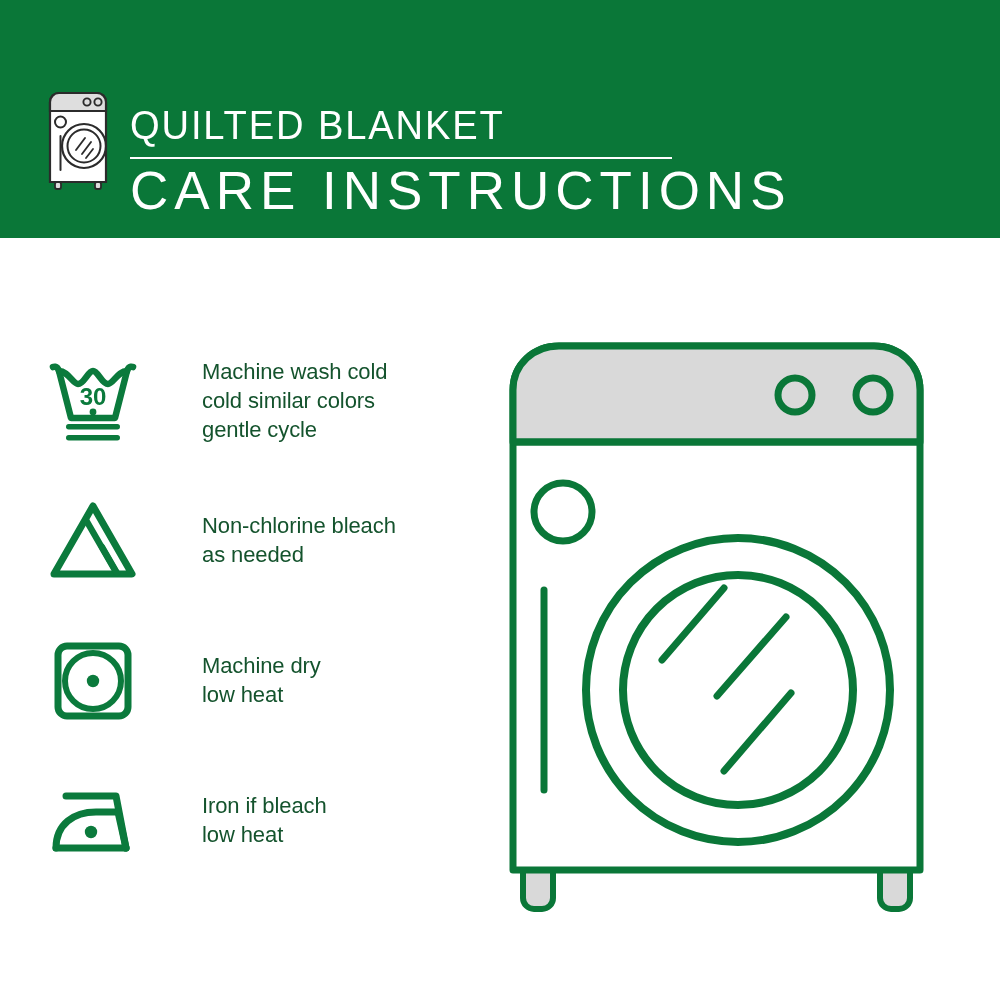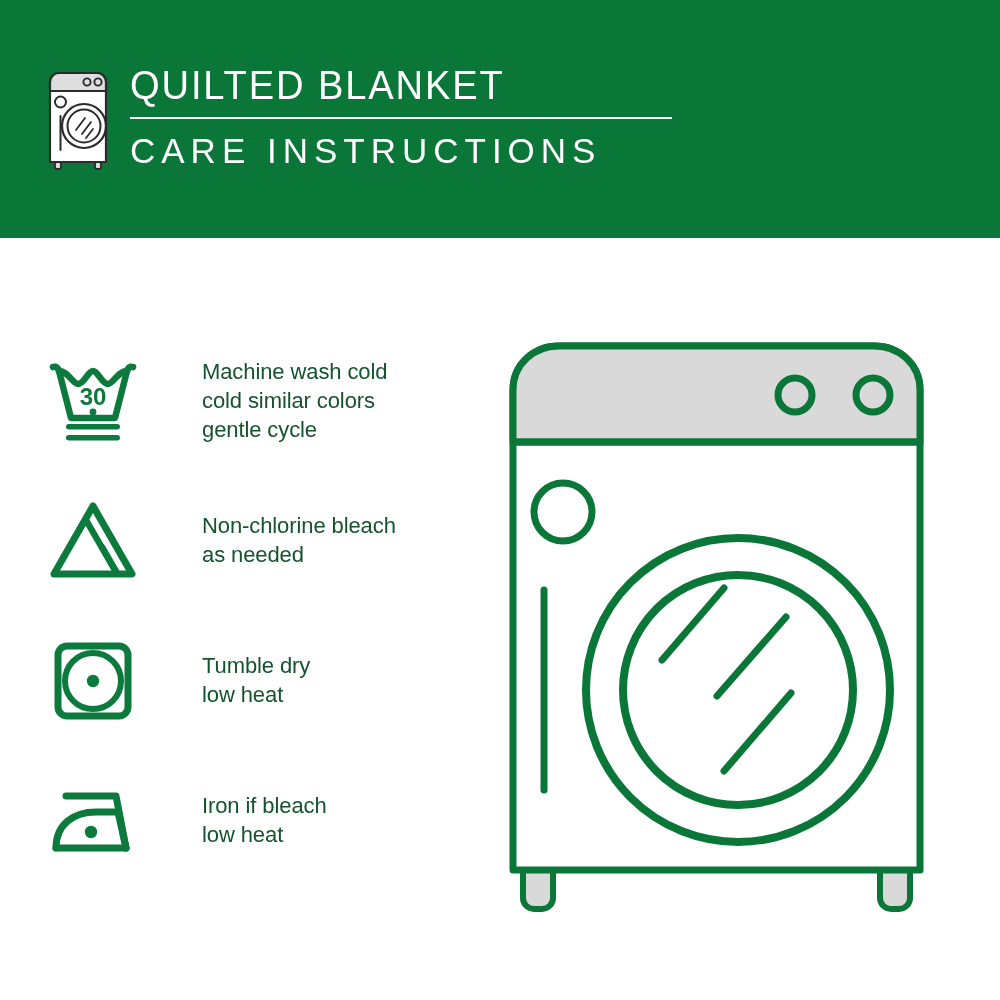--- a/index.html
+++ b/index.html
@@ -37,40 +37,41 @@
   }
   #header-logo {
     width: 68px;
     height: 104px;
     flex: 0 0 auto;
   }
   #header-titles {
     display: flex;
     flex-direction: column;
     justify-content: center;
+    margin-top: 40px;
   }
   #title-line-1 {
     color: #ffffff;
     font-size: 41px;
     line-height: 46px;
     letter-spacing: 2.0px;
     font-weight: 400;
     transform: scaleX(0.93);
     transform-origin: left center;
     white-space: nowrap;
   }
   #title-divider {
     width: 542px;
     height: 2px;
     background: #ffffff;
     margin: 9px 0 9px 0;
   }
   #title-line-2 {
     color: #ffffff;
-    font-size: 35px;
+    font-size: 53px;
     line-height: 46px;
     letter-spacing: 6.0px;
     font-weight: 400;
     white-space: nowrap;
   }
 
   
   #instructions {
     position: absolute;
     left: 44px;
@@ -194,21 +195,21 @@
 
     <div class="instruction-row">
       <div class="instruction-symbol">
         <svg width="98" height="92" viewBox="0 0 98 92">
           <rect x="14" y="12" width="70" height="70" rx="9" fill="none" stroke="#0b7a3c" stroke-width="7"></rect>
           <circle cx="49" cy="47" r="28" fill="none" stroke="#0b7a3c" stroke-width="6"></circle>
           <circle cx="49" cy="47" r="6.2" fill="#0b7a3c"></circle>
         </svg>
       </div>
       <div class="instruction-text">
-        <span class="tline">Tumble dry</span>
+        <span class="tline">Machine dry</span>
         <span class="tline">low heat</span>
       </div>
     </div>
 
     <div class="instruction-row">
       <div class="instruction-symbol">
         <svg width="98" height="92" viewBox="0 0 98 92">
 
           <path d="M12 74 C12 50 30 38 52 38 L74 38" fill="none" stroke="#0b7a3c" stroke-width="7" stroke-linecap="round" stroke-linejoin="round"></path>
 

